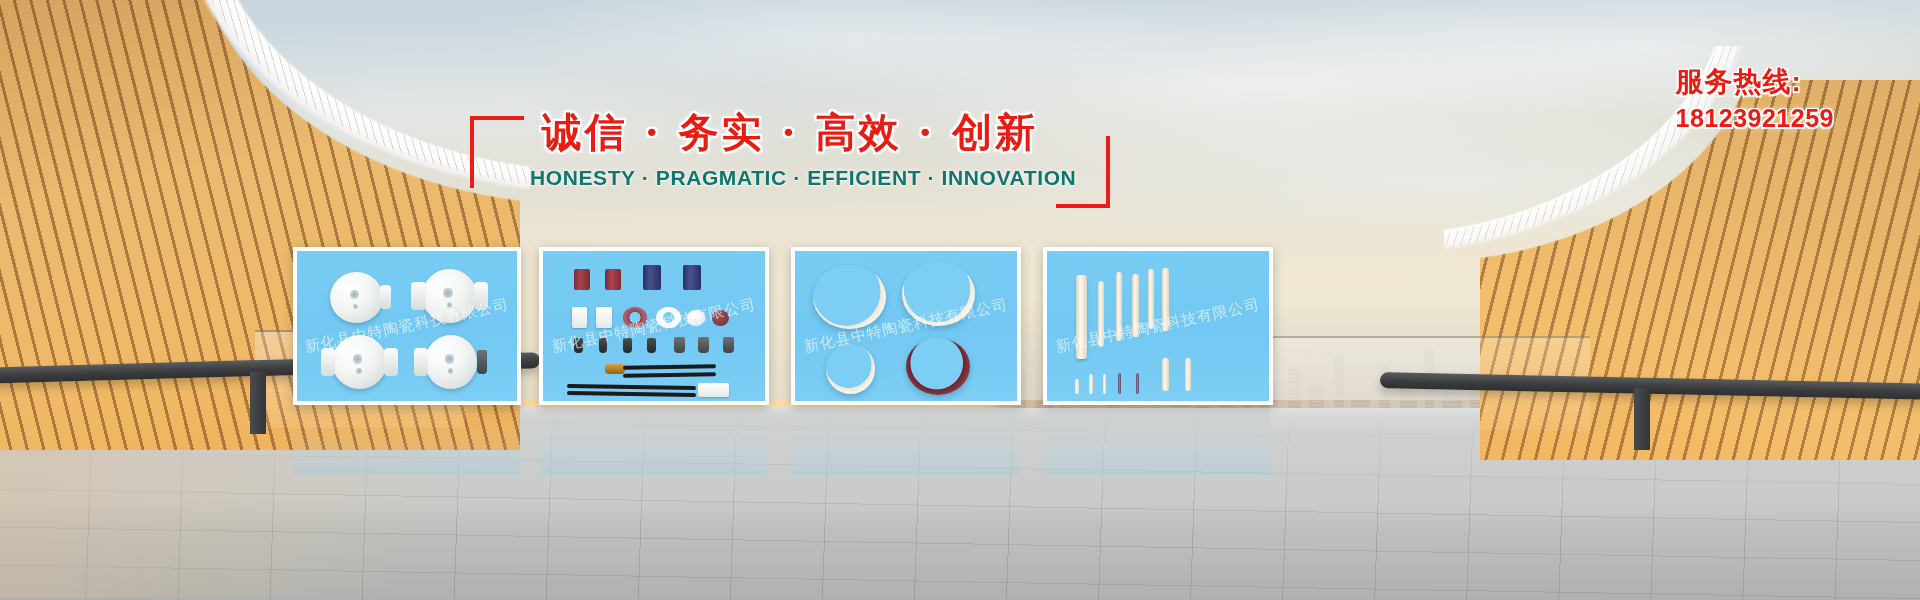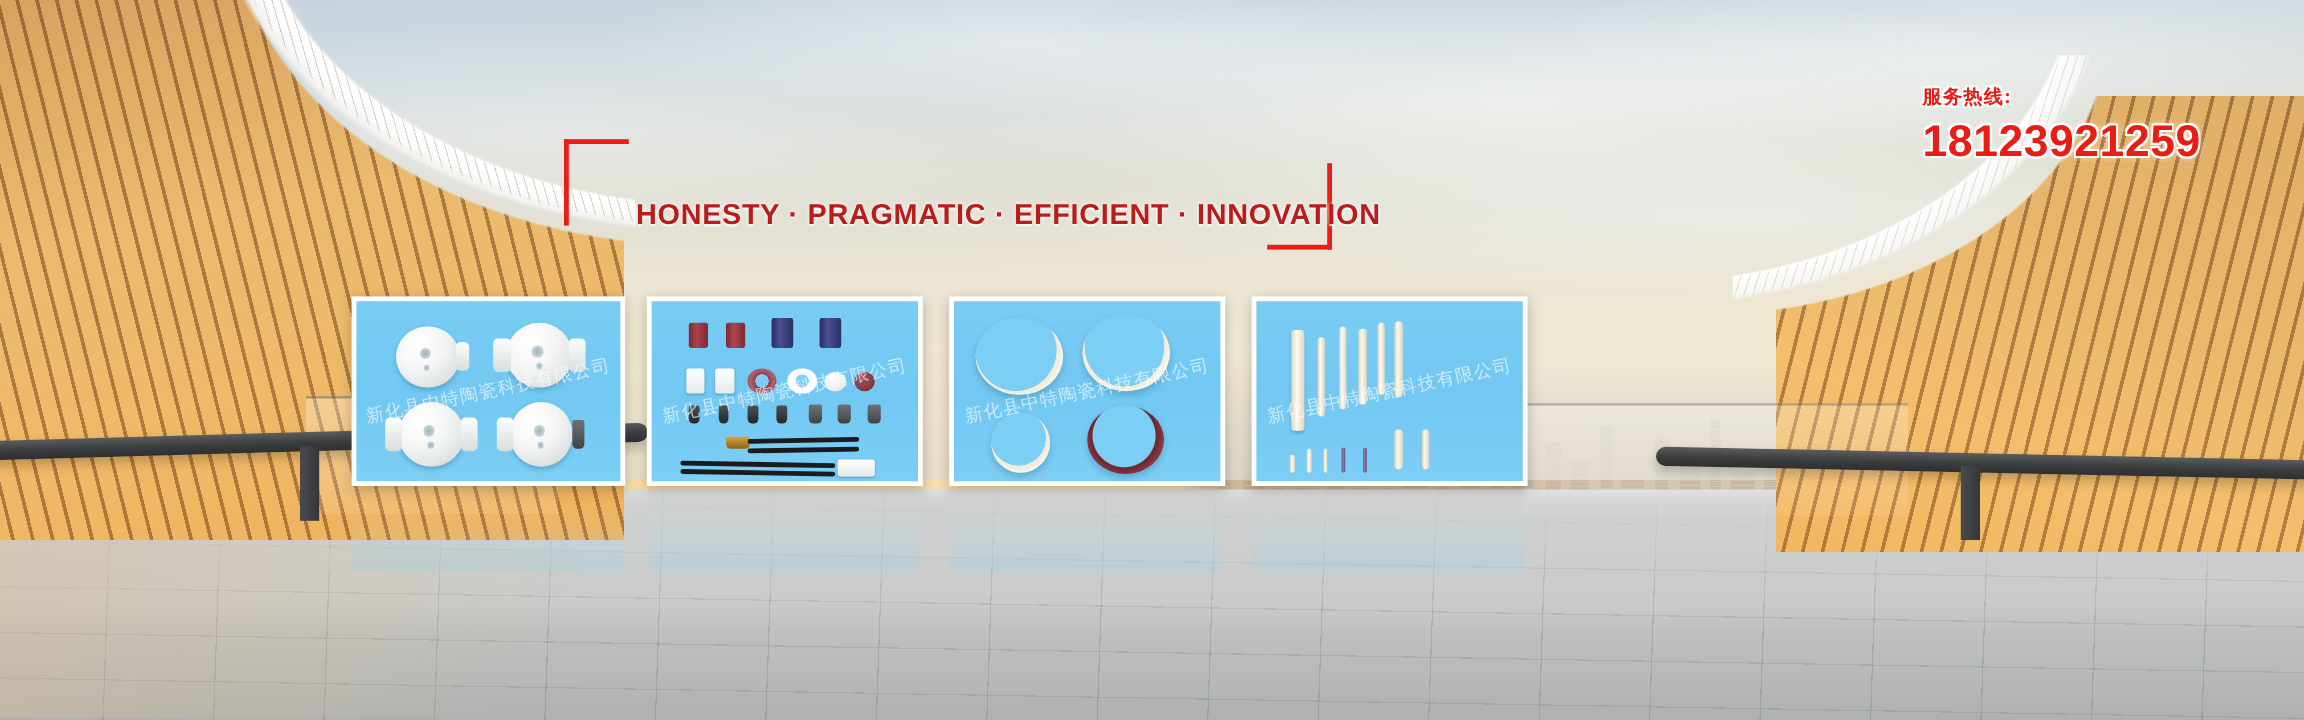--- a/index.html
+++ b/index.html
@@ -178,37 +178,37 @@
     font-family:"DejaVu Serif","Liberation Serif",serif;
     font-size:40px;font-weight:700;color:#e81c13;letter-spacing:3px;
     line-height:48px;white-space:nowrap;
     text-shadow:
       -2px -2px 0 #fff, 2px -2px 0 #fff, -2px 2px 0 #fff, 2px 2px 0 #fff,
       0 -2px 0 #fff, 0 2px 0 #fff, -2px 0 0 #fff, 2px 0 0 #fff,
       0 0 6px rgba(255,255,255,.95);
   }
   .slogan-en{
     position:absolute;left:60px;top:58px;width:520px;text-align:left;
-    font-size:24px;font-weight:700;color:#b91c1c;letter-spacing:.6px;
+    font-size:21px;font-weight:700;color:#0f766e;letter-spacing:.6px;
     white-space:nowrap;
     text-shadow:0 0 4px rgba(255,255,255,.85),0 1px 0 rgba(255,255,255,.7);
   }
 
   
   .contact{position:absolute;right:86px;top:52px;text-align:left;}
   .contact .line1{
     font-size:21px;font-weight:700;color:#e81c13;letter-spacing:1px;line-height:30px;
     text-shadow:-1.5px -1.5px 0 #fff,1.5px -1.5px 0 #fff,-1.5px 1.5px 0 #fff,1.5px 1.5px 0 #fff,0 0 5px rgba(255,255,255,.9);
   }
   .contact .line2{
-    margin-top:16px;font-size:16px;font-weight:700;color:#e81c13;letter-spacing:1px;line-height:28px;
+    margin-top:16px;font-size:28px;font-weight:700;color:#e81c13;letter-spacing:1px;line-height:28px;
     text-shadow:-1.5px -1.5px 0 #fff,1.5px -1.5px 0 #fff,-1.5px 1.5px 0 #fff,1.5px 1.5px 0 #fff,0 0 5px rgba(255,255,255,.9);
   }
   .contact .line3{
-    margin-top:4px;font-size:37px;font-weight:700;color:#ea1c13;letter-spacing:.5px;line-height:36px;
+    margin-top:4px;font-size:25px;font-weight:700;color:#ea1c13;letter-spacing:.5px;line-height:36px;
     text-shadow:-1.5px -1.5px 0 #fff,1.5px -1.5px 0 #fff,-1.5px 1.5px 0 #fff,1.5px 1.5px 0 #fff,0 0 6px rgba(255,255,255,.95);
   }
 
   
   .panels{position:absolute;left:293px;top:247px;width:984px;height:158px;}
   .panel{
     position:absolute;top:0;width:228px;height:158px;
     background:#ffffff;padding:4px;box-sizing:border-box;
     box-shadow:0 3px 10px rgba(60,55,45,.30);
   }
@@ -320,20 +320,21 @@
     <div class="white-fin"></div>
     <div class="hair"></div>
   </div>
   <div class="glassrail-right"></div>
   <div class="rail-right"></div>
   <div class="rail-right-post"></div>
 
   <div class="slogan">
     <div class="bracket tl"></div>
     <div class="bracket br"></div>
+    <div class="slogan-cn">诚信 · 务实 · 高效 · 创新</div>
     <div class="slogan-en">HONESTY · PRAGMATIC · EFFICIENT · INNOVATION</div>
   </div>
 
   <div class="contact">
     <div class="line2">服务热线:</div>
     <div class="line3">18123921259</div>
   </div>
 
   <div class="panels">
 

